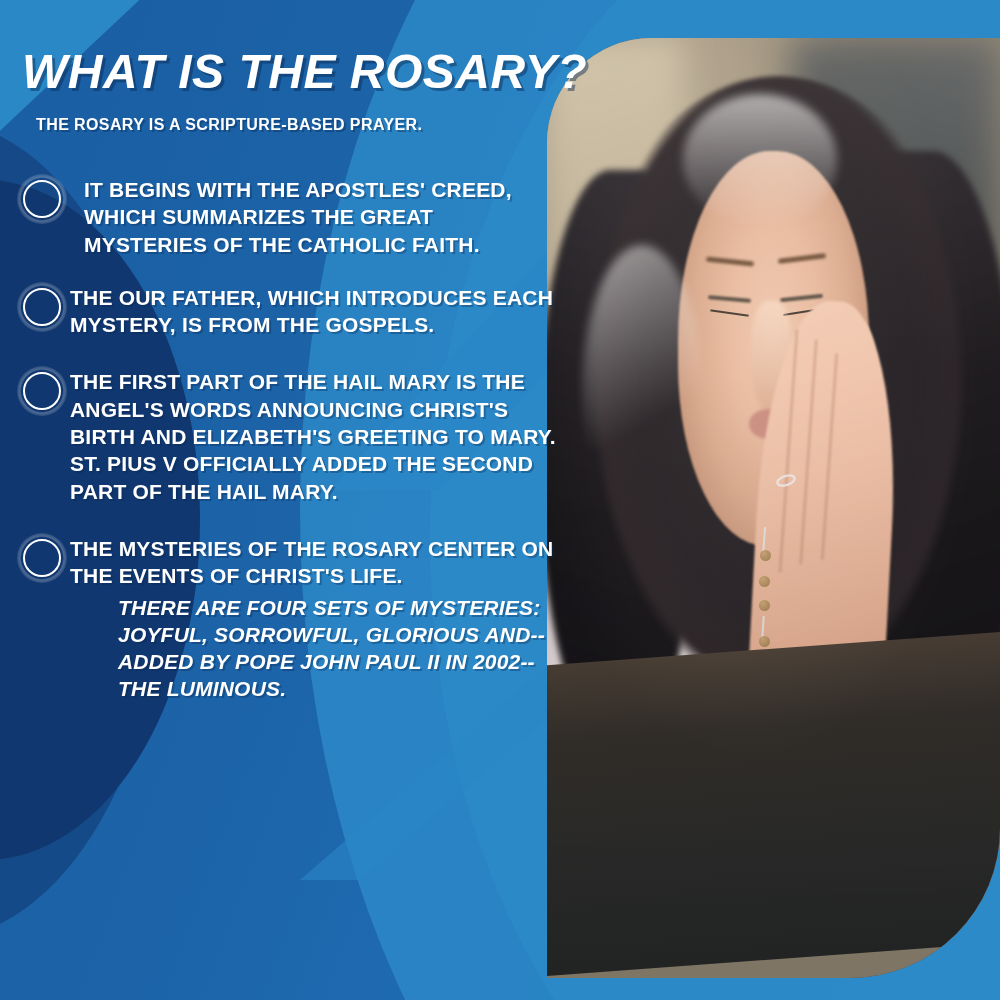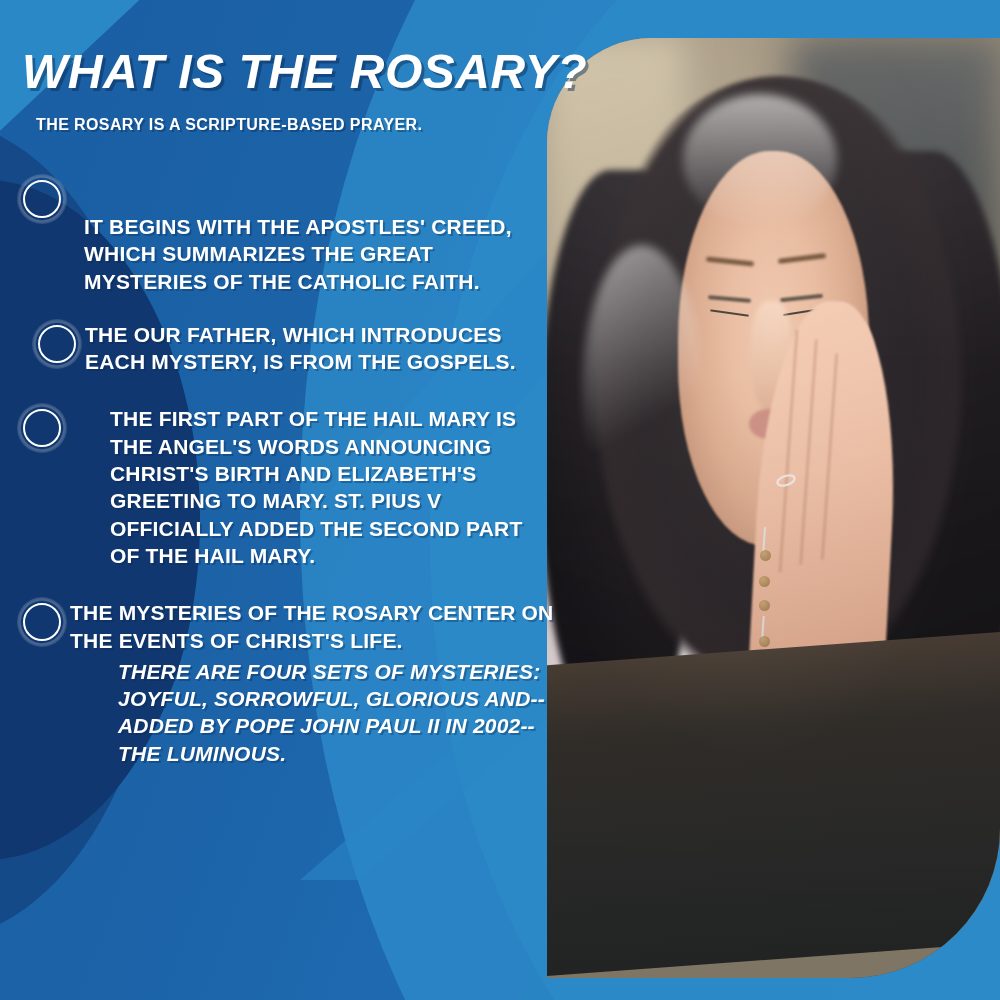--- a/index.html
+++ b/index.html
@@ -112,21 +112,21 @@
     border:2px solid #ffffff;border-radius:50%;
   }
 
   .bullet-text{
     flex:1 1 auto;
     color:#ffffff;font-size:21px;font-weight:700;
     line-height:1.30;letter-spacing:.2px;
     text-shadow:2px 2px 0 rgba(8,40,80,.35);
     padding-right:4px;
   }
-  .bullet-text.indent-1{margin-left:14px;margin-top:37px;}
+  .bullet-text.indent-1{margin-left:14px;}
   .sub-note{
     margin-top:4px;margin-left:48px;
     color:#ffffff;font-size:21px;font-weight:700;
     line-height:1.30;letter-spacing:.2px;
     text-shadow:2px 2px 0 rgba(8,40,80,.35);
     font-style:italic;
   }
 
   
   .photo{
@@ -377,31 +377,31 @@
       <div class="bullet">
         <div class="bullet-marker">
           <div class="ring-wrap">
             <div class="ring-halo"></div>
             <div class="ring"></div>
           </div>
         </div>
         <div class="bullet-text indent-1">IT BEGINS WITH THE APOSTLES' CREED, WHICH SUMMARIZES THE GREAT MYSTERIES OF THE CATHOLIC FAITH.</div>
       </div>
 
-      <div class="bullet" style="margin-top:26px;padding-left:15px;">
+      <div class="bullet" style="margin-top:26px;">
         <div class="bullet-marker">
           <div class="ring-wrap">
             <div class="ring-halo"></div>
             <div class="ring"></div>
           </div>
         </div>
         <div class="bullet-text">THE OUR FATHER, WHICH INTRODUCES EACH MYSTERY, IS FROM THE GOSPELS.</div>
       </div>
 
-      <div class="bullet" style="margin-top:30px;gap:40px;">
+      <div class="bullet" style="margin-top:30px;">
         <div class="bullet-marker">
           <div class="ring-wrap">
             <div class="ring-halo"></div>
             <div class="ring"></div>
           </div>
         </div>
         <div class="bullet-text">THE FIRST PART OF THE HAIL MARY IS THE ANGEL'S WORDS ANNOUNCING CHRIST'S BIRTH AND ELIZABETH'S GREETING TO MARY. ST. PIUS V OFFICIALLY ADDED THE SECOND PART OF THE HAIL MARY.</div>
       </div>
 
       <div class="bullet" style="margin-top:30px;">

